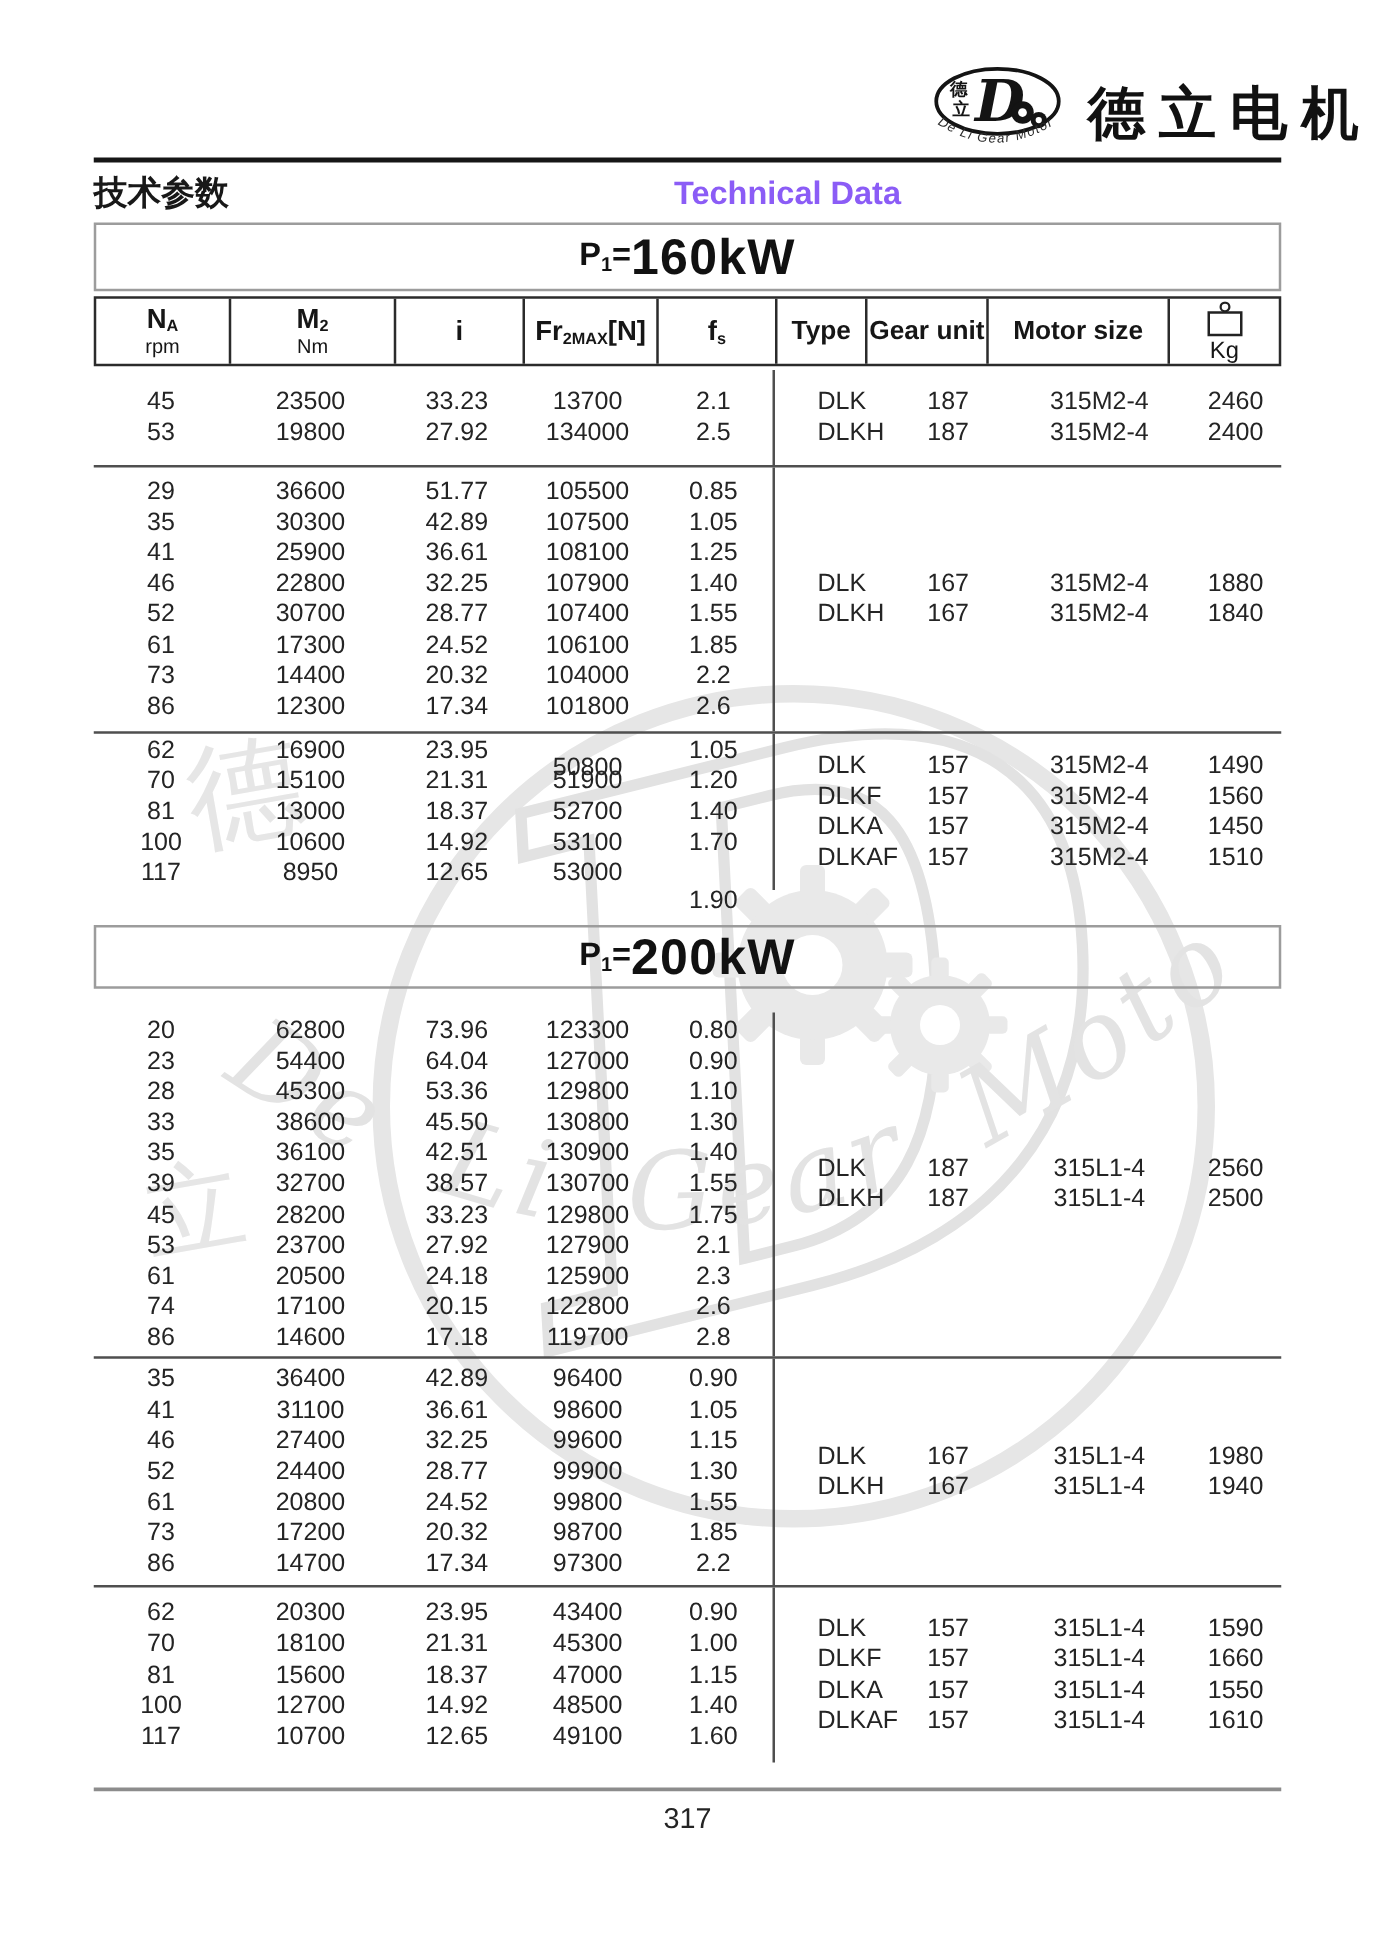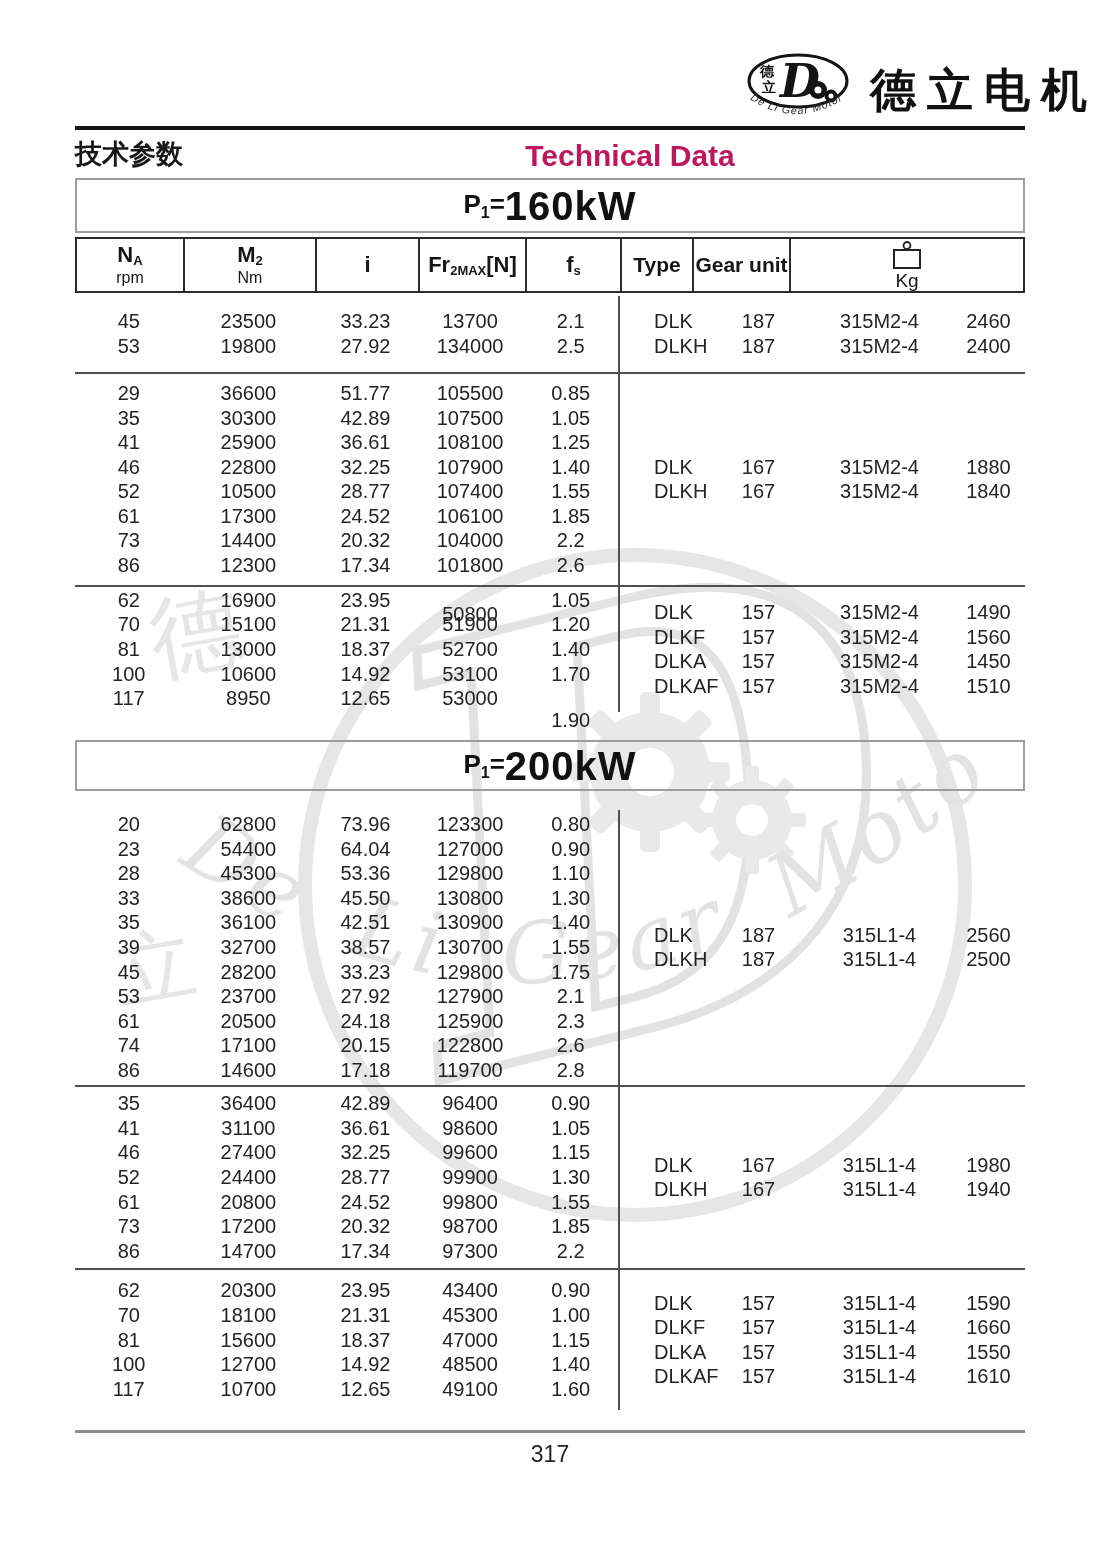--- a/index.html
+++ b/index.html
@@ -16,21 +16,21 @@
   
   .emblem{position:absolute;left:742px;top:50px;z-index:1;}
   .logo-cn{
     position:absolute;left:870px;top:60px;z-index:1;
     font-family:"DejaVu Serif", serif;
     font-size:46px;font-weight:bold;letter-spacing:11px;
     color:#111;white-space:nowrap;
   }
   .top-rule{position:absolute;left:75px;top:126px;width:950px;height:4px;background:#161616;z-index:1;}
   .title-cn{position:absolute;left:75px;top:136px;font-size:27px;font-weight:bold;color:#181818;z-index:1;}
-  .title-en{position:absolute;left:630px;top:139px;transform:translateX(-50%);font-size:30px;font-weight:bold;color:#be185d;z-index:1;}
+  .title-en{position:absolute;left:630px;top:139px;transform:translateX(-50%);font-size:26px;font-weight:bold;color:#8b5cf6;z-index:1;}
 
   
   .banner{
     position:absolute;left:75px;width:950px;box-sizing:border-box;
     border:2px solid #9c9c9c;background:transparent;
     display:flex;align-items:center;justify-content:center;z-index:1;
   }
   .bp{font-weight:bold;font-size:26px;color:#111;line-height:1;}
   .bp sub{font-size:16px;font-weight:bold;vertical-align:-5px;}
   .bv{font-weight:bold;font-size:40px;color:#111;line-height:1;letter-spacing:1px;}
@@ -155,20 +155,23 @@
     </div>
     <div class="hcell" style="width:95px">
       <div class="hmain"><span>f</span><sub>s</sub></div>
     </div>
     <div class="hcell" style="width:72px">
       <div class="hmain" style="font-size:21px">Type</div>
     </div>
     <div class="hcell" style="width:97px">
       <div class="hmain" style="font-size:21px">Gear unit</div>
     </div>
+    <div class="hcell" style="width:145px">
+      <div class="hmain" style="font-size:21px">Motor size</div>
+    </div>
     <div class="hcell">
       <svg width="40" height="29" viewBox="0 0 40 29">
         <circle cx="20" cy="4.5" r="3.5" fill="none" stroke="#222" stroke-width="1.8"></circle>
         <rect x="7" y="9" width="26" height="18" fill="none" stroke="#222" stroke-width="2"></rect>
       </svg>
       <div class="kg-label">Kg</div>
     </div>
   </div>
 
   <div class="blocks" id="blocks-0" style="top:296px;height:416px;">
@@ -229,21 +232,21 @@
           </div>
           <div class="drow">
             <span class="dcell c" style="width: 108px;">46</span>
             <span class="dcell c" style="width: 132px;">22800</span>
             <span class="dcell c" style="width: 103px;">32.25</span>
             <span class="dcell c" style="width: 107px;">107900</span>
             <span class="dcell c" style="width: 95px;">1.40</span>
           </div>
           <div class="drow">
             <span class="dcell c" style="width: 108px;">52</span>
-            <span class="dcell c" style="width: 132px;">10500</span>
+            <span class="dcell c" style="width: 132px;">30700</span>
             <span class="dcell c" style="width: 103px;">28.77</span>
             <span class="dcell c" style="width: 107px;">107400</span>
             <span class="dcell c" style="width: 95px;">1.55</span>
           </div>
           <div class="drow">
             <span class="dcell c" style="width: 108px;">61</span>
             <span class="dcell c" style="width: 132px;">17300</span>
             <span class="dcell c" style="width: 103px;">24.52</span>
             <span class="dcell c" style="width: 107px;">106100</span>
             <span class="dcell c" style="width: 95px;">1.85</span>

